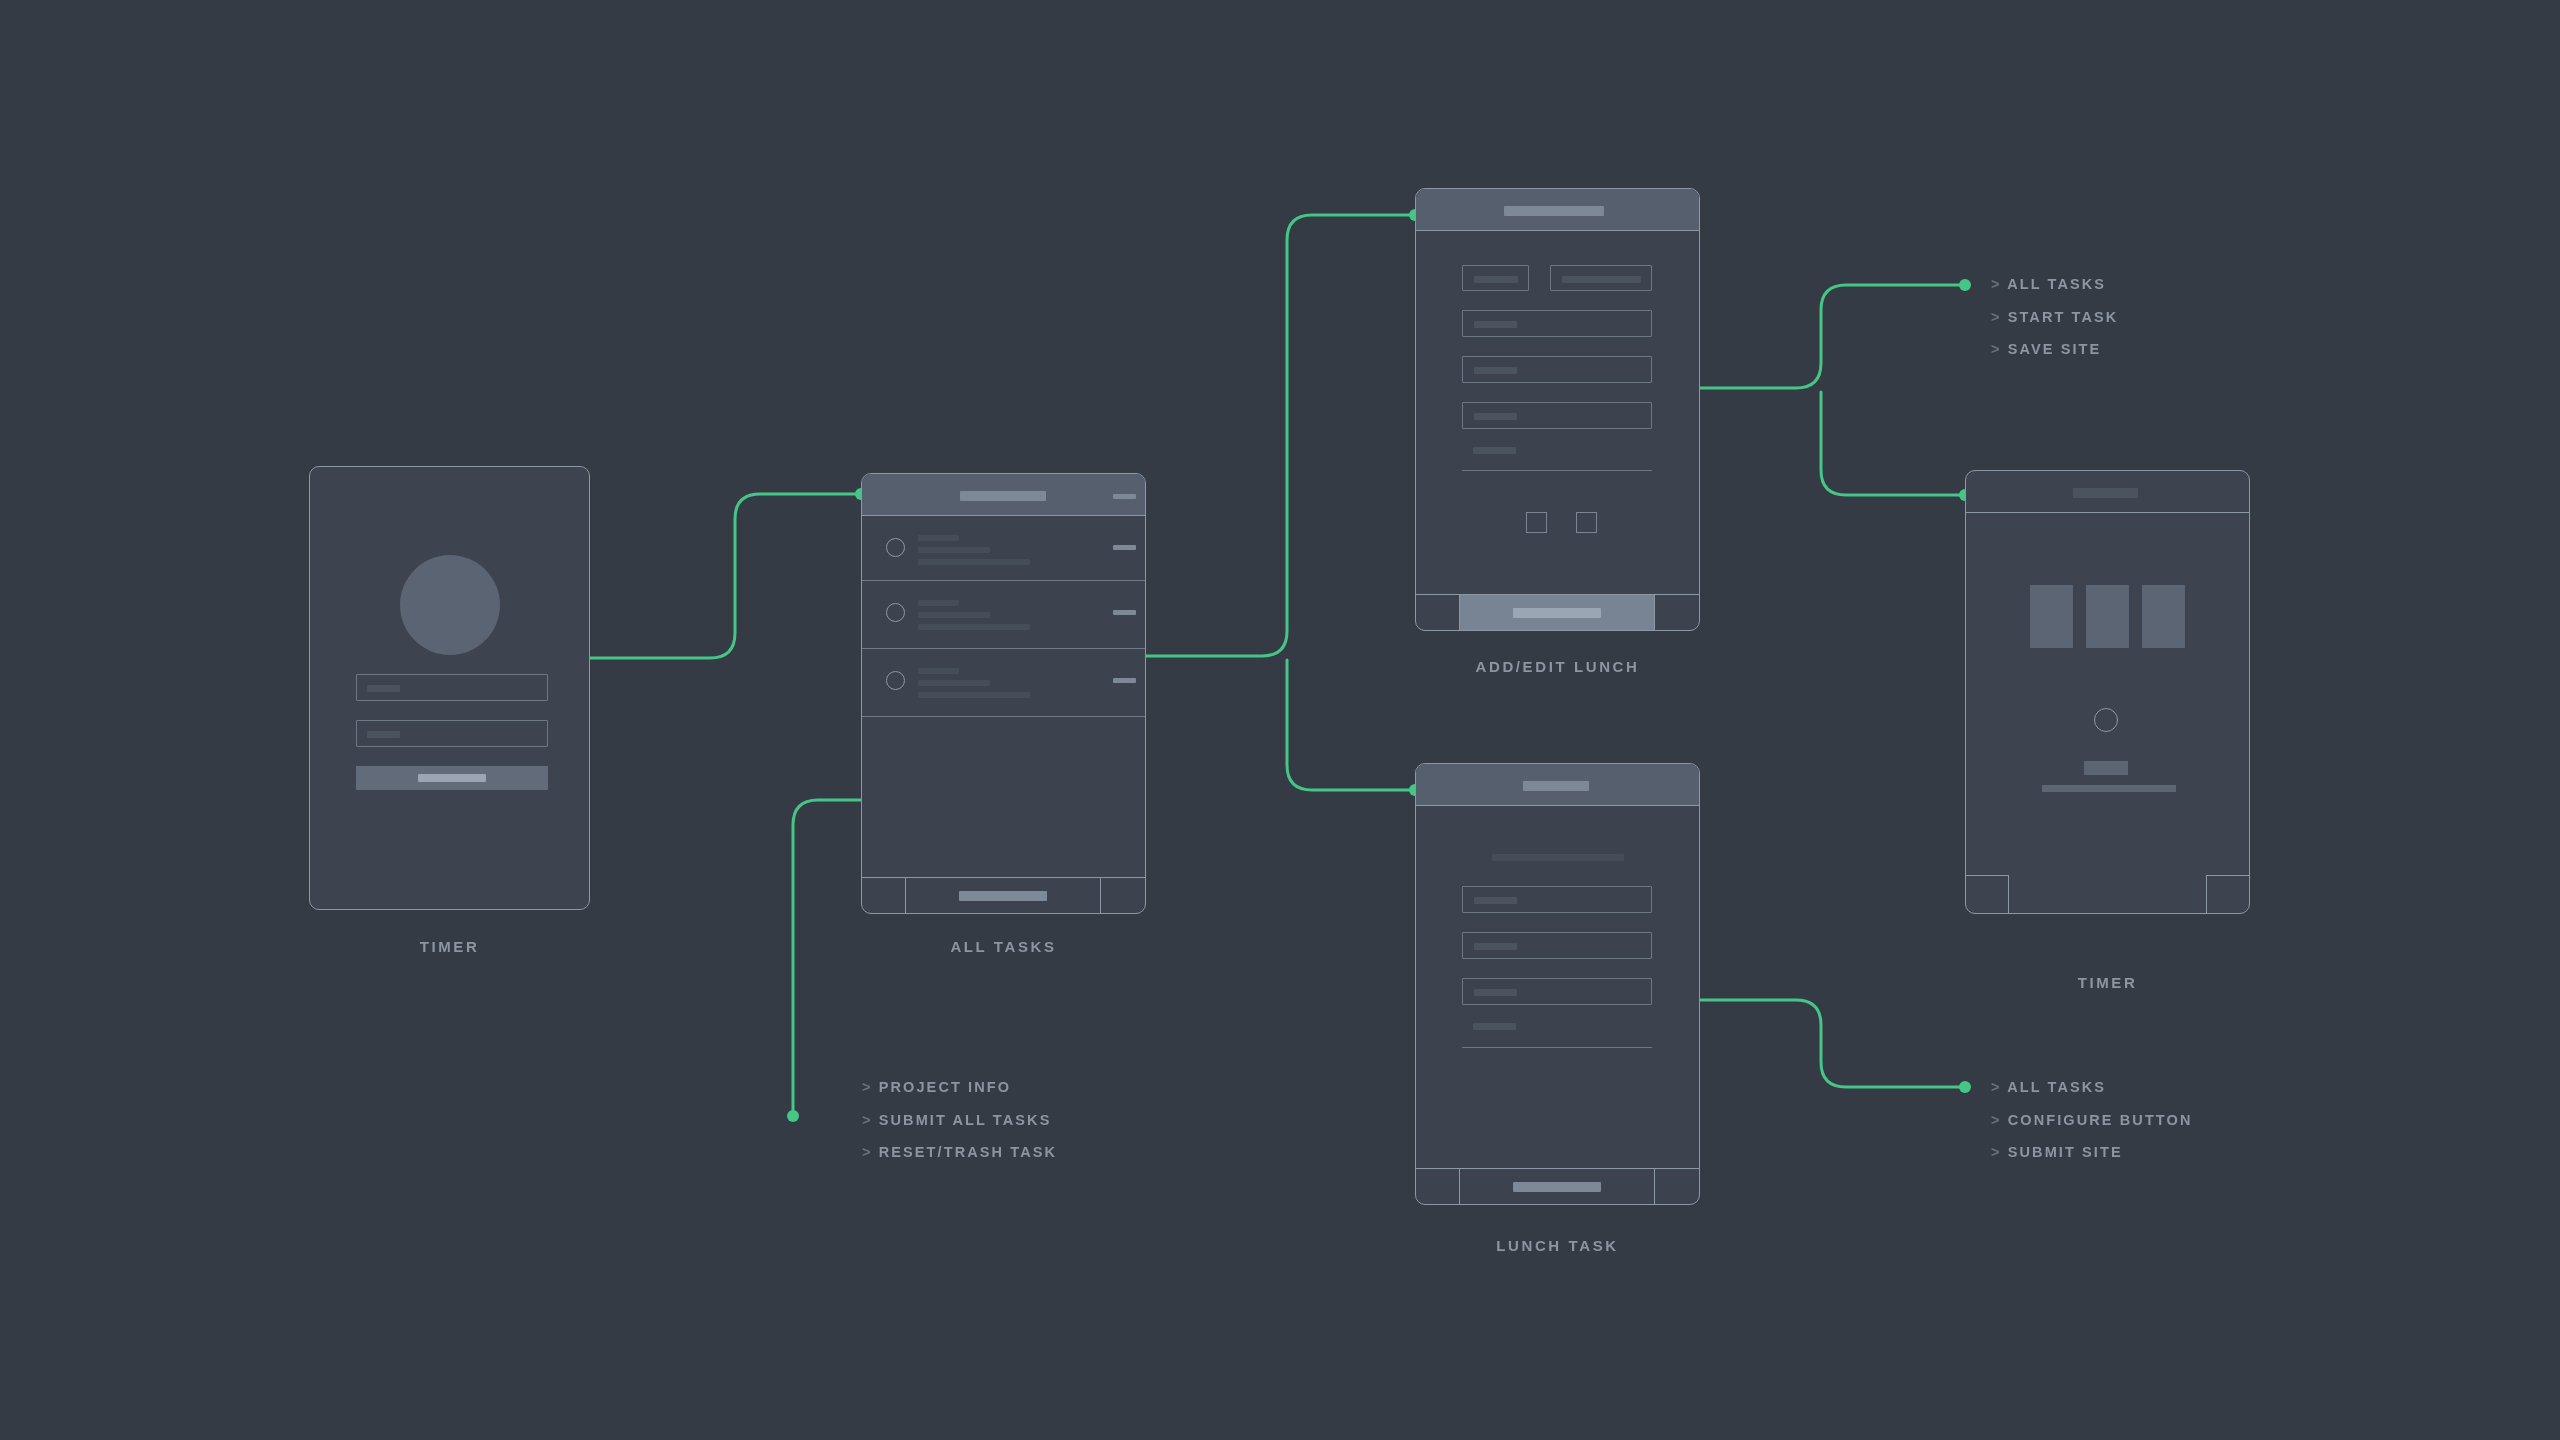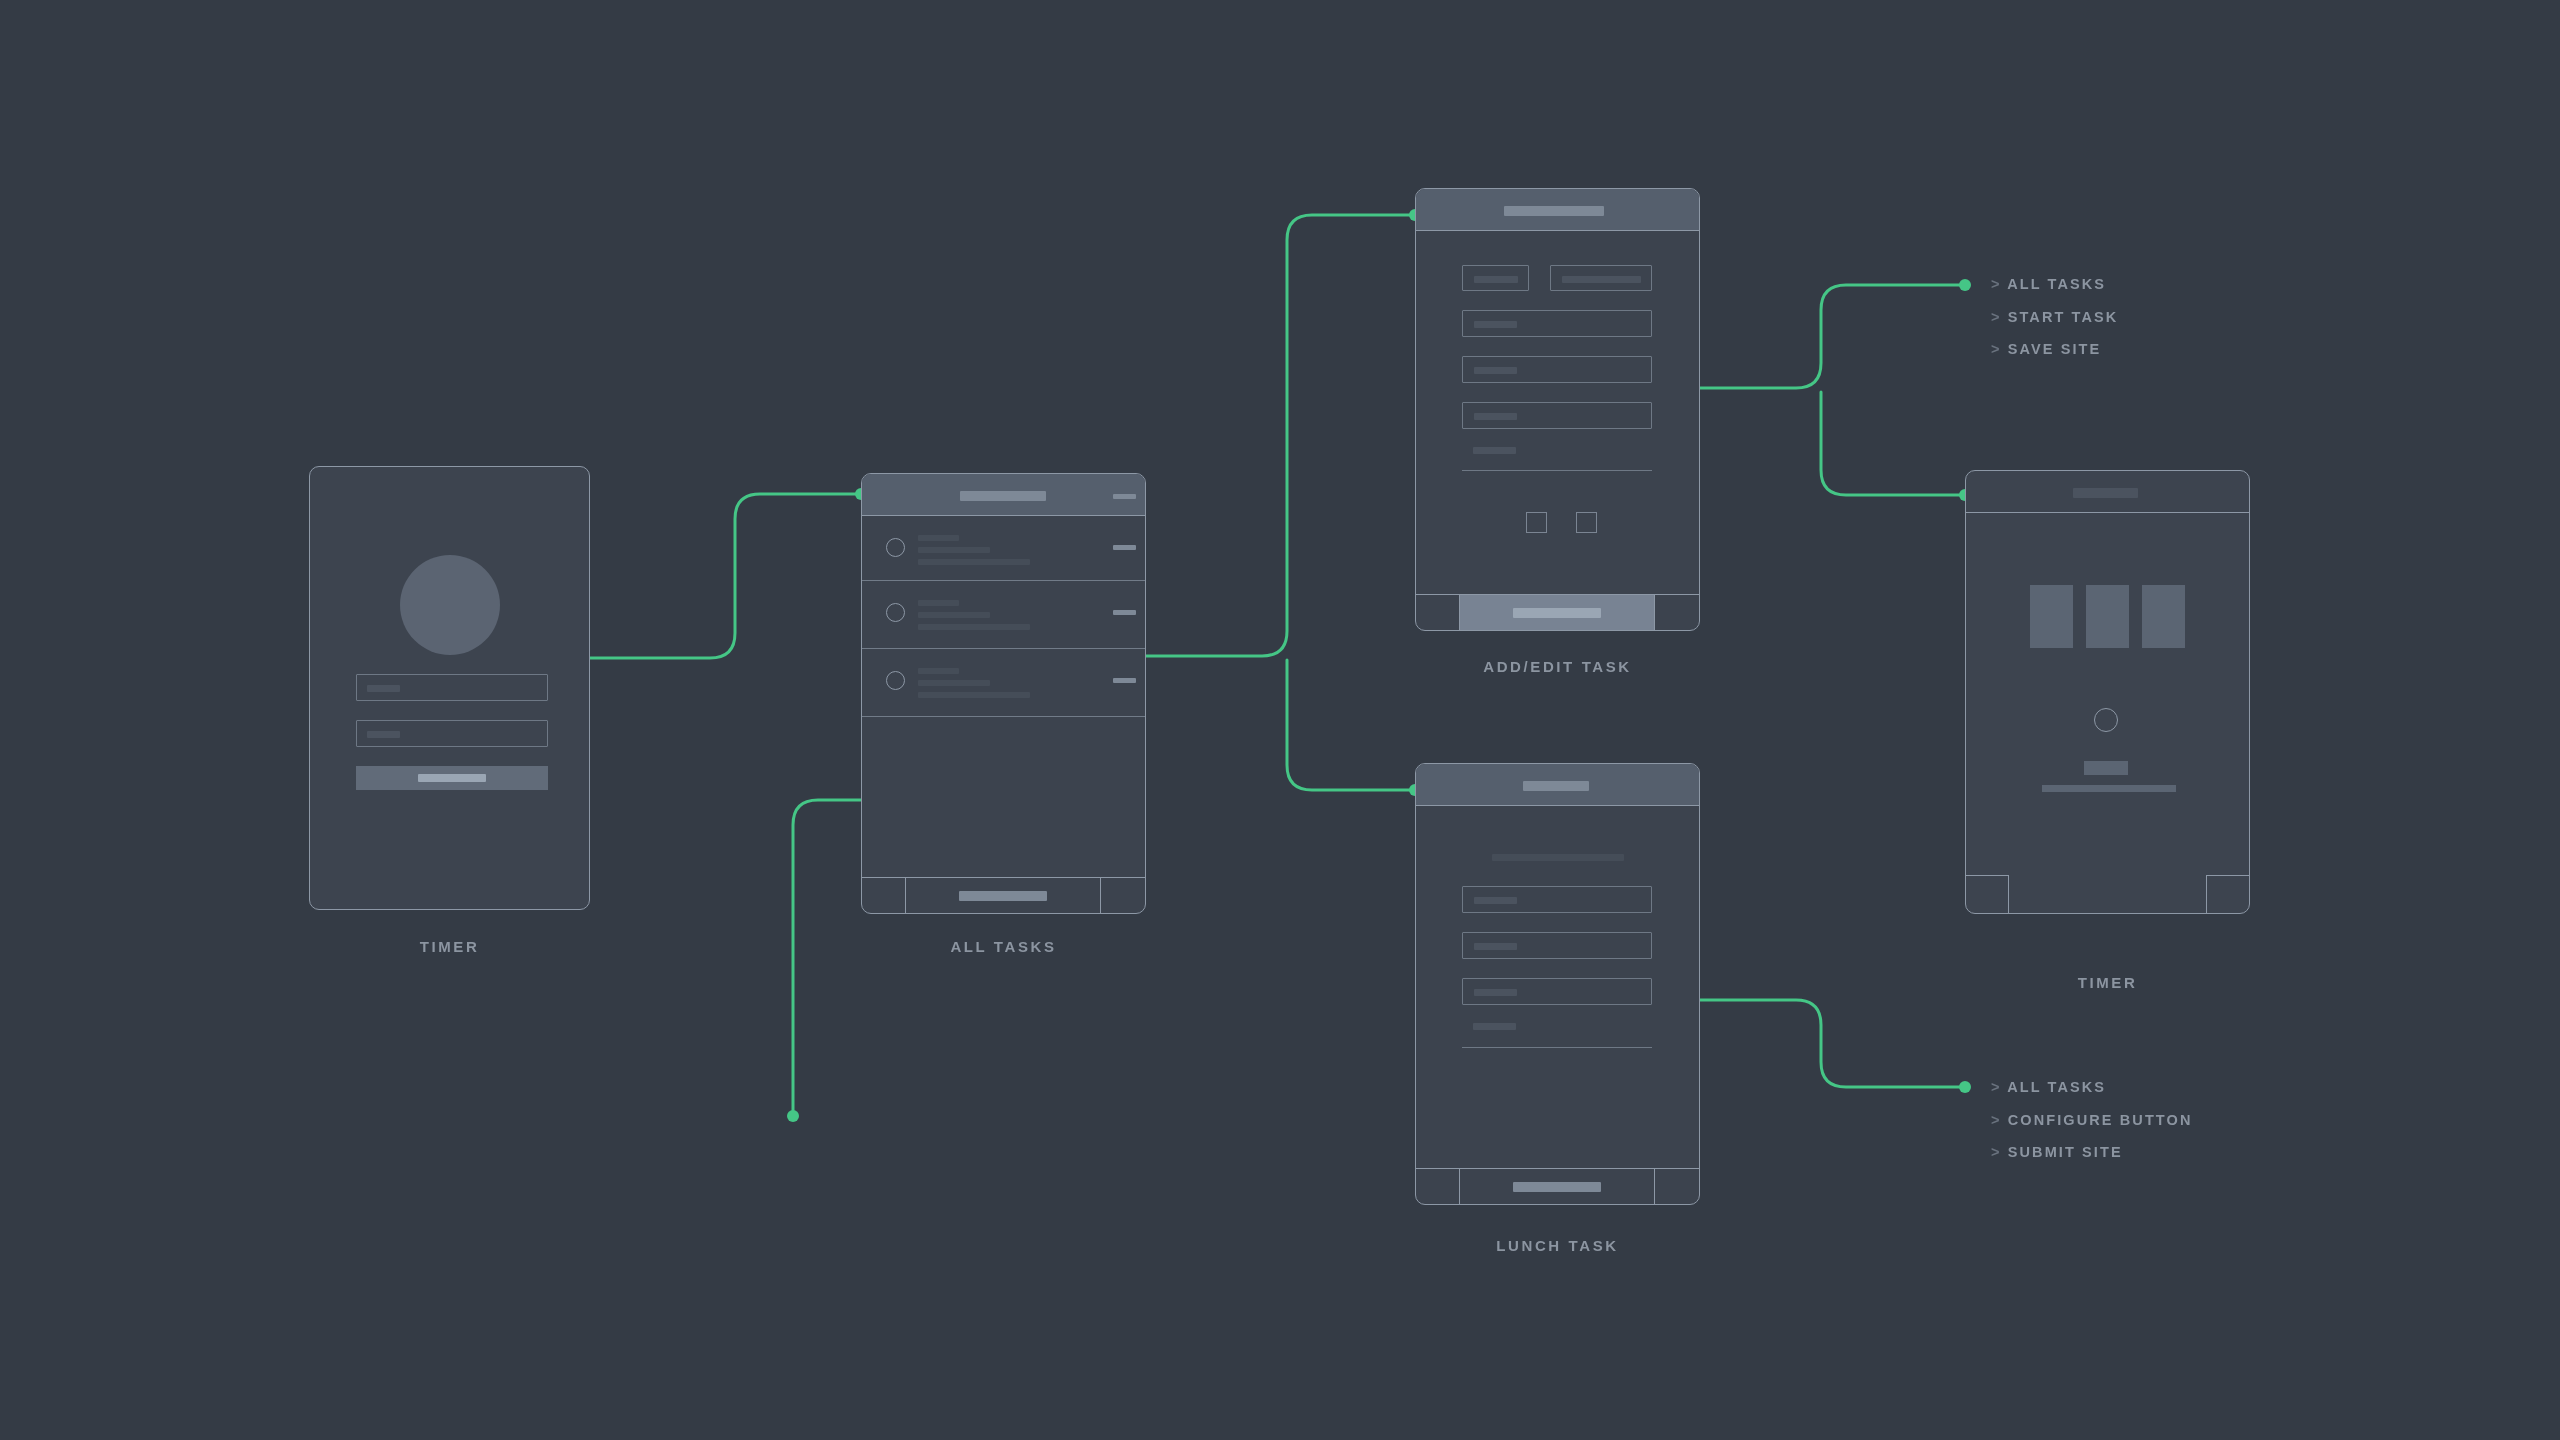--- a/index.html
+++ b/index.html
@@ -259,21 +259,21 @@
     <div class="sqbox" style="left:160px; top:323px; width:21px; height:21px;"></div>
 
     <div class="tabbar">
       <div class="tabcell sep" style="width:44px;"></div>
       <div class="tabcell sep active" style="flex:1; position:relative;">
         <div class="bar lighter" style="position:absolute; left:50%; transform:translateX(-50%); top:13px; width:88px; height:10px;"></div>
       </div>
       <div class="tabcell" style="width:44px;"></div>
     </div>
   </div>
-  <div class="screen-title" style="left:1415px; top:658px; width:285px;">ADD/EDIT TASK</div>
+  <div class="screen-title" style="left:1415px; top:658px; width:285px;">ADD/EDIT LUNCH</div>
 
   <div class="screen" style="left:1415px; top:763px; width:285px; height:442px;">
     <div class="topbar">
       <div class="bar light" style="left:107px; top:17px; width:66px; height:10px;"></div>
     </div>
 
     <div class="bar dim" style="left:76px; top:90px; width:132px; height:7px;"></div>
 
     <div class="inputbox" style="left:46px; top:122px; width:190px; height:27px;">
       <div class="bar dark" style="left:11px; top:10px; width:43px; height:7px;"></div>
@@ -341,14 +341,28 @@
     <div class="note">
       <span class="caret">&gt;</span>
       <span>CONFIGURE BUTTON</span>
     </div>
     <div class="note">
       <span class="caret">&gt;</span>
       <span>SUBMIT SITE</span>
     </div>
   </div>
 
+  <div class="notes" style="left:862px; top:1080px;">
+    <div class="note">
+      <span class="caret">&gt;</span>
+      <span>PROJECT INFO</span>
+    </div>
+    <div class="note">
+      <span class="caret">&gt;</span>
+      <span>SUBMIT ALL TASKS</span>
+    </div>
+    <div class="note">
+      <span class="caret">&gt;</span>
+      <span>RESET/TRASH TASK</span>
+    </div>
+  </div>
 
 </div>
 
 </body></html>

